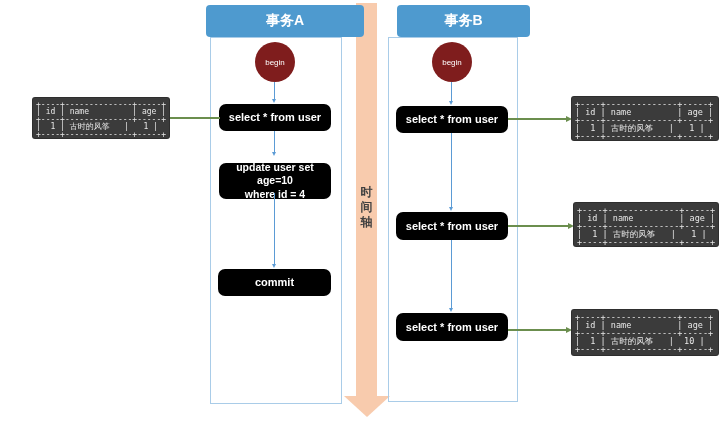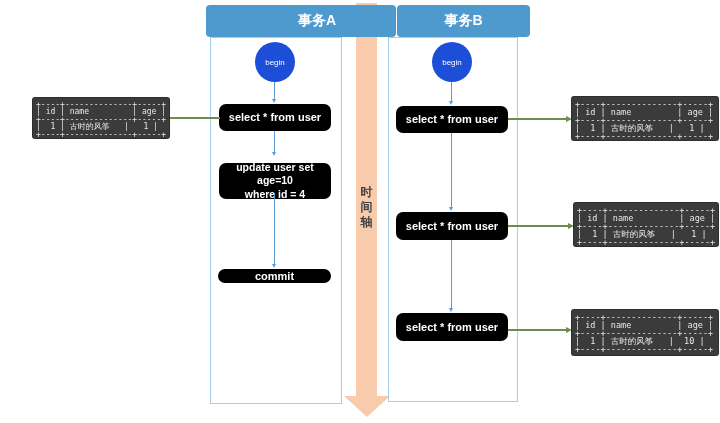--- a/index.html
+++ b/index.html
@@ -10,21 +10,21 @@
   
   .timeline-band{position:absolute;left:356px;top:3px;width:21px;height:394px;background:#F8CBAD;}
   .timeline-head{position:absolute;left:344px;top:396px;width:0;height:0;
     border-left:23px solid transparent;border-right:23px solid transparent;border-top:21px solid #F8CBAD;}
   .timeline-label{position:absolute;left:352px;top:185px;width:29px;color:#404040;
     font-size:12px;line-height:15px;font-weight:600;text-align:center;white-space:pre;}
   
   .lane-header{position:absolute;height:32px;background:#4E9ACF;border-radius:4px;color:#fff;
     font-weight:bold;font-size:14px;display:flex;align-items:center;justify-content:center;}
   .lane-body{position:absolute;border:1px solid #A9CCE8;background:transparent;}
-  .begin{position:absolute;width:40px;height:40px;border-radius:50%;background:#1d4ed8;color:#fff;
+  .begin{position:absolute;width:40px;height:40px;border-radius:50%;background:#7f1d1d;color:#fff;
     font-size:8px;display:flex;align-items:center;justify-content:center;}
   .node{position:absolute;background:#000000;border-radius:7px;color:#fff;font-weight:bold;
     font-size:11px;line-height:1.3;display:flex;flex-direction:column;align-items:center;
     justify-content:center;text-align:center;}
   .node .l2{font-size:10.5px;font-weight:bold;}
   
   .vline{position:absolute;width:1px;background:#5B9BD5;}
   .vline .tip{position:absolute;bottom:-4px;left:-2px;width:0;height:0;
     border-left:2.5px solid transparent;border-right:2.5px solid transparent;border-top:4px solid #5B9BD5;}
   
@@ -44,21 +44,21 @@
 
 <div class="canvas">
 
   <div class="timeline-band"></div>
   <div class="timeline-head"></div>
   <div class="timeline-label">时
 间
 轴</div>
 
   <div class="lane-body" style="left:210px;top:37px;width:130px;height:365px;"></div>
-  <div class="lane-header" style="left:206px;top:5px;width:158px;padding-left:32px;">
+  <div class="lane-header" style="left:206px;top:5px;width:158px;">
     <span>事务A</span>
   </div>
   <div class="begin" style="left:255px;top:42px;">
     <span>begin</span>
   </div>
 
   <div class="vline" style="left:274px;top:82px;height:17px;">
       <span class="tip"></span>
     </div>
   <div class="node" style="left:219px;top:104px;width:112px;height:27px;">
@@ -69,21 +69,21 @@
       <span class="tip"></span>
     </div>
   <div class="node" style="left:219px;top:163px;width:112px;height:36px;">
     <span class="l2">update user set age=10</span>
     <span class="l2">where id = 4</span>
   </div>
 
   <div class="vline" style="left:274px;top:193px;height:71px;">
       <span class="tip"></span>
     </div>
-  <div class="node" style="left:218px;top:269px;width:113px;height:14px;">
+  <div class="node" style="left:218px;top:269px;width:113px;height:27px;">
     <span>commit</span>
   </div>
 
   <div class="lane-body" style="left:388px;top:37px;width:128px;height:363px;"></div>
   <div class="lane-header" style="left:384px;top:5px;width:133px;margin-left:13px;">
     <span>事务B</span>
   </div>
   <div class="begin" style="left:432px;top:42px;">
     <span>begin</span>
   </div>

